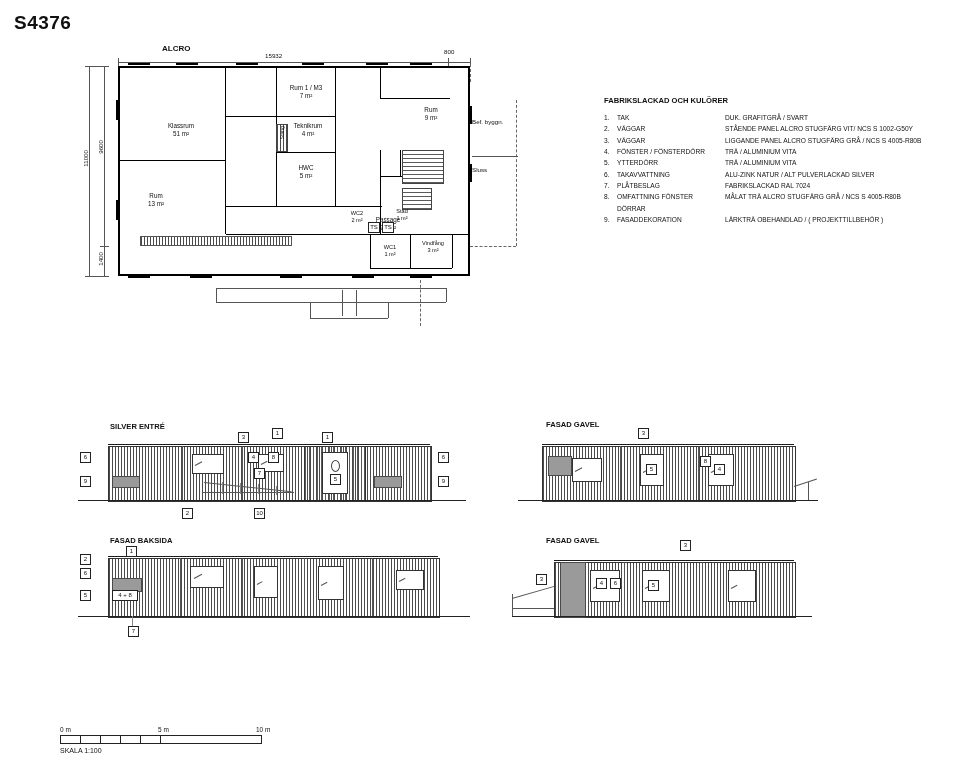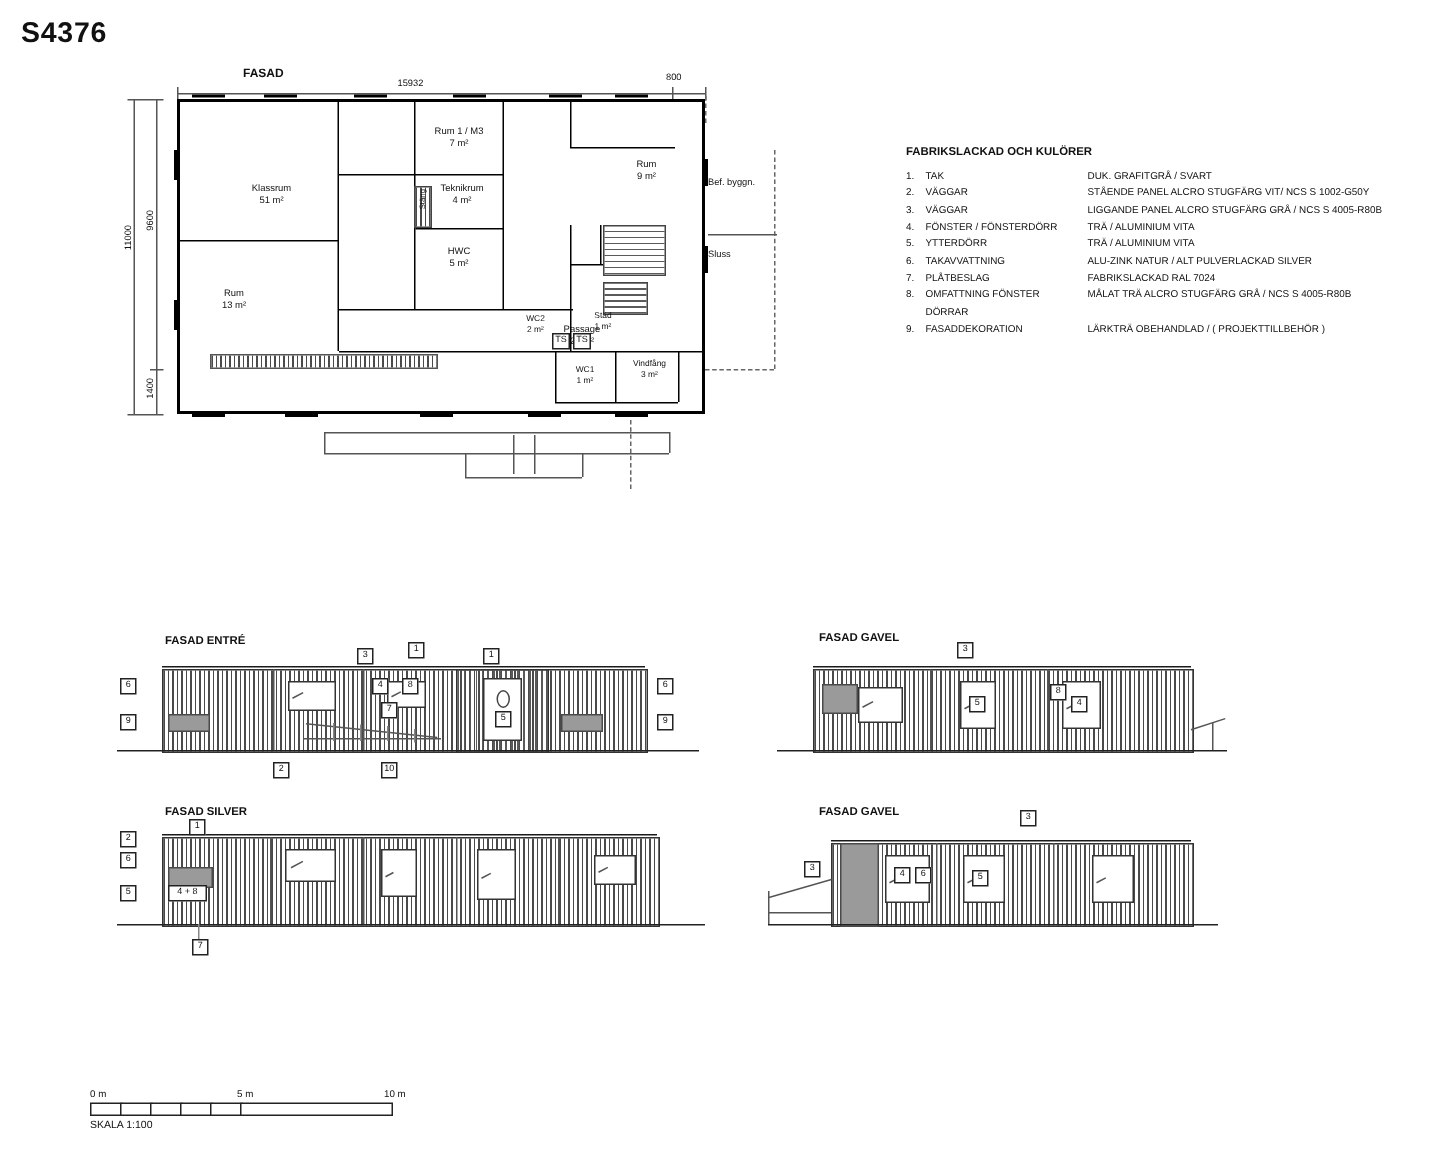--- a/index.html
+++ b/index.html
@@ -70,21 +70,21 @@
   #scalebar .seg{position:absolute;top:0;height:7px;border:1px solid #222;}
   #scalebar .tickl{position:absolute;font-size:6.5px;top:-9px;}
   #scalebar .cap{font-size:7px;margin-top:5px;}
 </style>
 </head>
 <body>
 
 <div id="sheet-id" class="abs">S4376</div>
 
 <div id="plan" class="abs">
-  <div class="title">FASAD</div>
+  <div class="title">ALCRO</div>
 
   <div class="ln lnh thin" style="left:38px;top:22px;width:330px;"></div>
   <div class="ln lnv thin" style="left:38px;top:18px;height:9px;"></div>
   <div class="ln lnv thin" style="left:368px;top:18px;height:9px;"></div>
   <div class="ln lnh thin" style="left:368px;top:22px;width:22px;"></div>
   <div class="ln lnv thin" style="left:390px;top:18px;height:9px;"></div>
   <div class="lbl" style="left:185px;top:12px;">15932</div>
   <div class="lbl" style="left:364px;top:8px;">800</div>
   <div class="dash-v" style="left:390px;top:24px;height:18px;"></div>
 
@@ -260,21 +260,21 @@
       <tr>
         <td class="n">9.</td>
         <td class="k">FASADDEKORATION</td>
         <td>LÄRKTRÄ OBEHANDLAD / ( PROJEKTTILLBEHÖR )</td>
       </tr>
     </tbody>
   </table>
 </div>
 
 <div class="abs" style="left:72px;top:420px;width:420px;height:110px;">
-  <div class="elev-title" style="left:38px;top:2px;">FASAD ENTRÉ</div>
+  <div class="elev-title" style="left:38px;top:2px;">SILVER ENTRÉ</div>
 
   <div class="ln lnh" style="left:36px;top:24px;width:322px;height:1px;"></div>
 
   <div class="facade hatch-v" style="left:36px;top:26px;width:322px;height:54px;"></div>
 
   <div class="ln lnv thin" style="left:110px;top:26px;height:54px;"></div>
   <div class="ln lnv thin" style="left:170px;top:26px;height:54px;"></div>
   <div class="ln lnv thin" style="left:232px;top:26px;height:54px;"></div>
   <div class="ln lnv thin" style="left:292px;top:26px;height:54px;"></div>
 
@@ -325,21 +325,21 @@
   <div class="ground" style="left:6px;top:88px;width:300px;"></div>
   <div class="ln thin" style="left:282px;top:74px;width:24px;height:1px;transform:rotate(-18deg);transform-origin:left center;"></div>
   <div class="ln lnv thin" style="left:296px;top:70px;height:18px;"></div>
   <div class="num-box" style="left:126px;top:16px;">3</div>
   <div class="num-box" style="left:188px;top:44px;">8</div>
   <div class="num-box" style="left:134px;top:52px;">5</div>
   <div class="num-box" style="left:202px;top:52px;">4</div>
 </div>
 
 <div class="abs" style="left:72px;top:532px;width:420px;height:112px;">
-  <div class="elev-title" style="left:38px;top:4px;">FASAD SILVER</div>
+  <div class="elev-title" style="left:38px;top:4px;">FASAD BAKSIDA</div>
   <div class="ln lnh" style="left:36px;top:24px;width:330px;height:1px;"></div>
   <div class="facade hatch-v" style="left:36px;top:26px;width:330px;height:58px;"></div>
   <div class="ln lnv thin" style="left:108px;top:26px;height:58px;"></div>
   <div class="ln lnv thin" style="left:170px;top:26px;height:58px;"></div>
   <div class="ln lnv thin" style="left:232px;top:26px;height:58px;"></div>
   <div class="ln lnv thin" style="left:300px;top:26px;height:58px;"></div>
   <div class="win" style="left:118px;top:34px;width:32px;height:20px;"></div>
   <div class="win" style="left:182px;top:34px;width:22px;height:30px;"></div>
   <div class="win" style="left:246px;top:34px;width:24px;height:32px;"></div>
   <div class="win" style="left:324px;top:38px;width:26px;height:18px;"></div>

